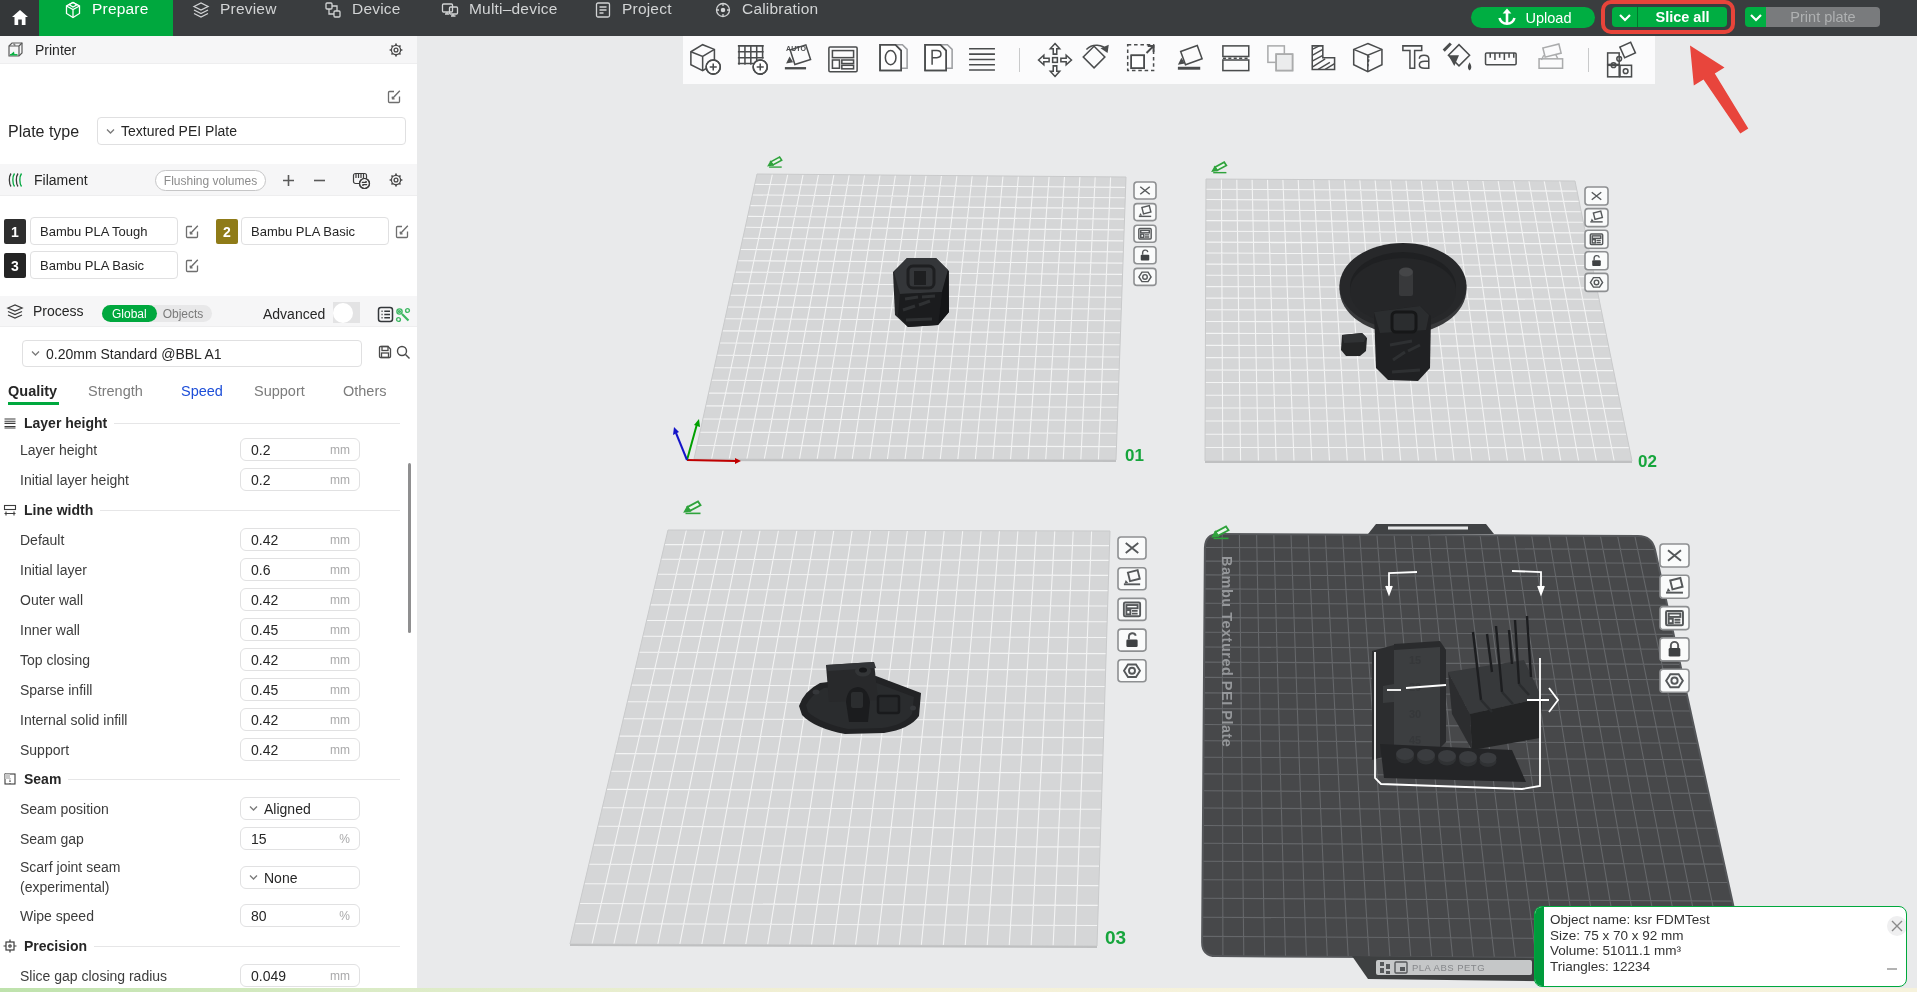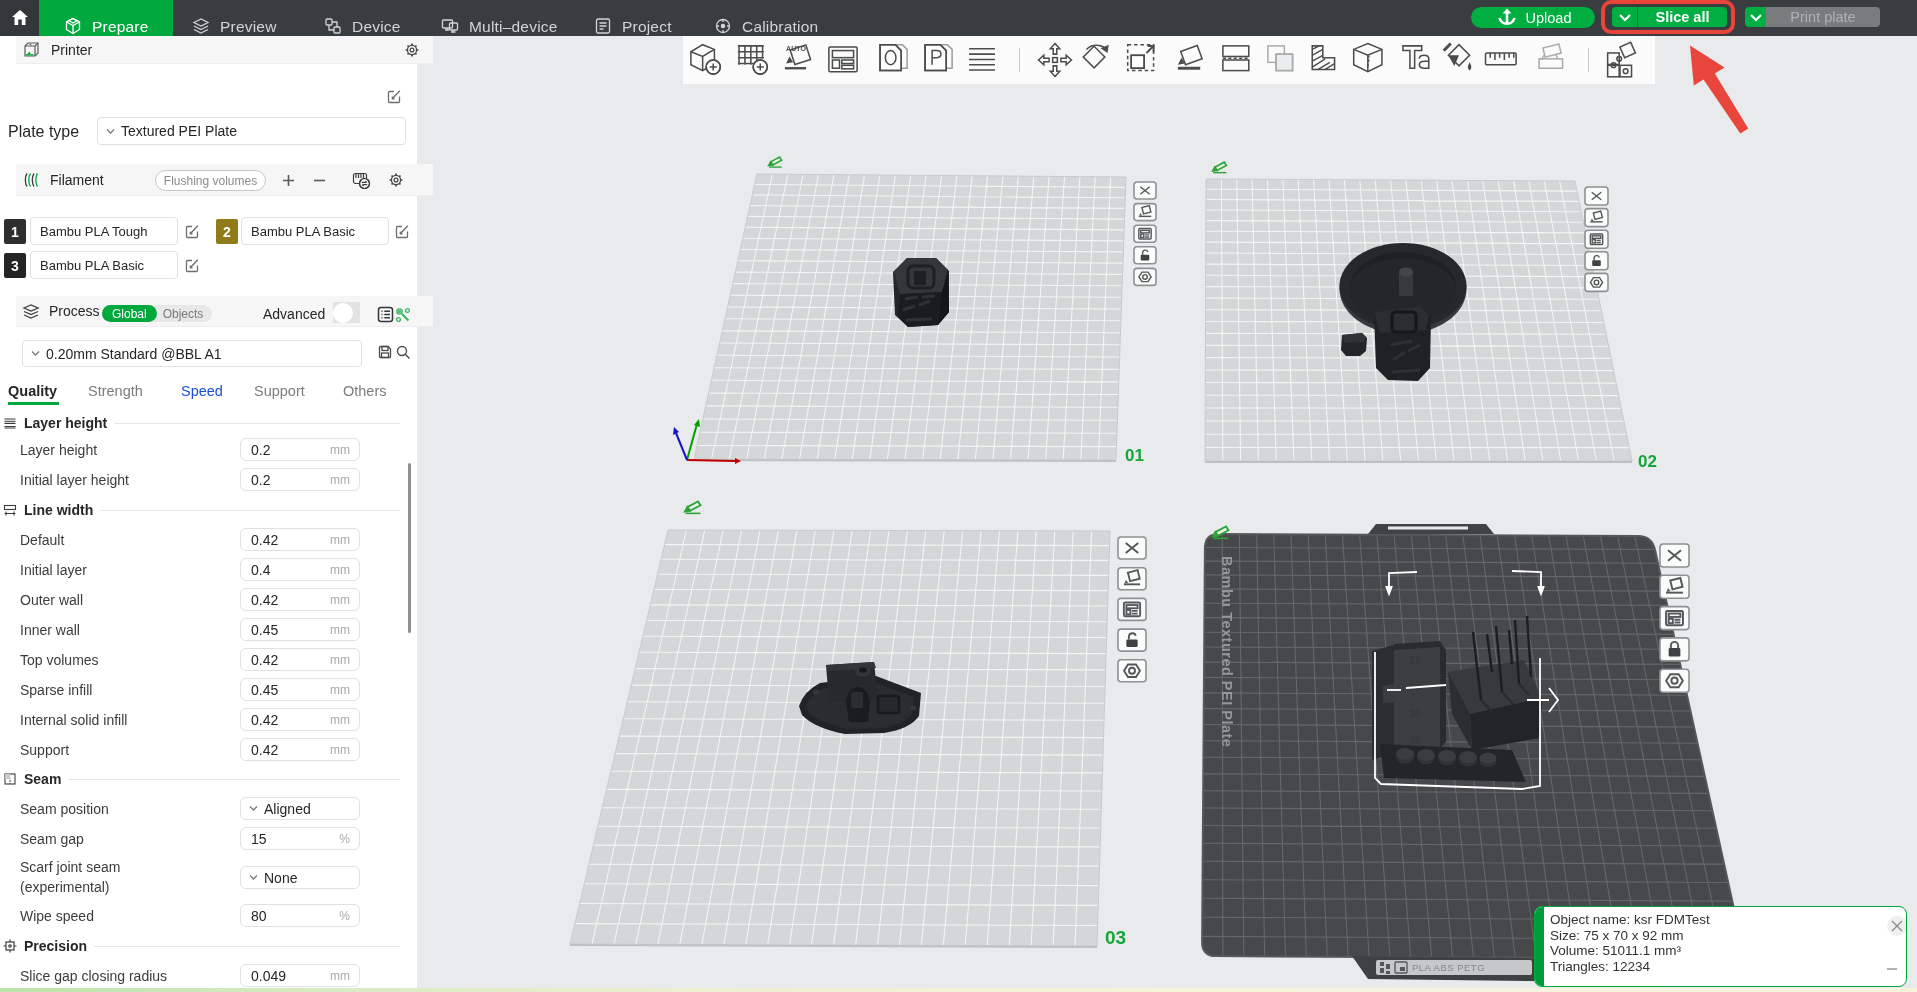--- a/index.html
+++ b/index.html
@@ -1,22 +1,22 @@
 <!DOCTYPE html>
 <html><head><meta charset="utf-8"><style>
 *{margin:0;padding:0;box-sizing:border-box}
 html,body{width:1917px;height:992px;overflow:hidden;font-family:"Liberation Sans",sans-serif;background:#E9EAEB}
 .abs{position:absolute}
 .topbar{position:absolute;left:0;top:0;width:1917px;height:36px;background:#3A3D3F}
 .home{position:absolute;left:0;top:0;width:39px;height:36px;background:#343739;display:flex;align-items:center;justify-content:center}
-.tab{position:absolute;top:0;height:36px;display:flex;align-items:flex-end;gap:9px;color:#D2D4D5;font-size:15.5px;letter-spacing:0.2px}
+.tab{position:absolute;top:0;height:36px;display:flex;align-items:flex-start;gap:9px;color:#D2D4D5;font-size:15.5px;letter-spacing:0.2px}
 .tab.green{background:#00A83E;color:#fff;padding:0 24px}
 .btn{position:absolute;top:7px;height:21px;display:flex;align-items:center;color:#fff;font-size:14.5px}
 .sidebar{position:absolute;left:0;top:36px;width:417px;height:956px;background:#fff}
-.shead{position:absolute;left:16px;width:417px;background:#F6F6F7;border-bottom:1px solid #EEEEEF;display:flex;align-items:center;font-size:14px;color:#262626}
+.shead{position:absolute;left:0;width:417px;background:#F6F6F7;border-bottom:1px solid #EEEEEF;display:flex;align-items:center;font-size:14px;color:#262626}
 .selbox{position:absolute;border:1px solid #E0E0E1;border-radius:4px;background:#fff;display:flex;align-items:center;font-size:14px;color:#262626}
 .chev{display:inline-block;width:9px;height:9px;margin:0 6px 0 8px;flex:none}
 .lbl{position:absolute;font-size:16px;color:#262626}
 .pill{position:absolute;border:1px solid #C6C6C7;border-radius:11px;color:#8C8C8C;font-size:12px;display:flex;align-items:center;justify-content:center;background:#fff}
 .fsq{position:absolute;width:22px;height:25px;border-radius:2px;color:#fff;font-size:14px;font-weight:bold;display:flex;align-items:center;justify-content:center}
 .finp{position:absolute;width:148px;height:28px;border:1px solid #E0E0E1;border-radius:4px;font-size:13px;color:#262626;display:flex;align-items:center;padding-left:9px;background:#fff}
 .seg{position:absolute;height:17px;border-radius:9px;background:#E8E8E9;display:flex;font-size:12px;align-items:center}
 .seg .on{background:#00A83E;color:#fff;border-radius:9px;height:17px;display:flex;align-items:center;padding:0 10px}
 .seg .off{color:#7A7A7A;padding:0 9px 0 6px}
 .switch{position:absolute;width:27px;height:21px;background:#E3E3E4}
@@ -864,34 +864,34 @@
           <span class="v">0.2</span>
           <span class="u">mm</span>
         </div>
         <div class="prow-l" style="left:20px;top:532px">Default</div>
         <div class="pbox" style="top:528px">
           <span class="v">0.42</span>
           <span class="u">mm</span>
         </div>
         <div class="prow-l" style="left:20px;top:562px">Initial layer</div>
         <div class="pbox" style="top:558px">
-          <span class="v">0.4</span>
+          <span class="v">0.6</span>
           <span class="u">mm</span>
         </div>
         <div class="prow-l" style="left:20px;top:592px">Outer wall</div>
         <div class="pbox" style="top:588px">
           <span class="v">0.42</span>
           <span class="u">mm</span>
         </div>
         <div class="prow-l" style="left:20px;top:622px">Inner wall</div>
         <div class="pbox" style="top:618px">
           <span class="v">0.45</span>
           <span class="u">mm</span>
         </div>
-        <div class="prow-l" style="left:20px;top:652px">Top volumes</div>
+        <div class="prow-l" style="left:20px;top:652px">Top closing</div>
         <div class="pbox" style="top:648px">
           <span class="v">0.42</span>
           <span class="u">mm</span>
         </div>
         <div class="prow-l" style="left:20px;top:682px">Sparse infill</div>
         <div class="pbox" style="top:678px">
           <span class="v">0.45</span>
           <span class="u">mm</span>
         </div>
         <div class="prow-l" style="left:20px;top:712px">Internal solid infill</div>

